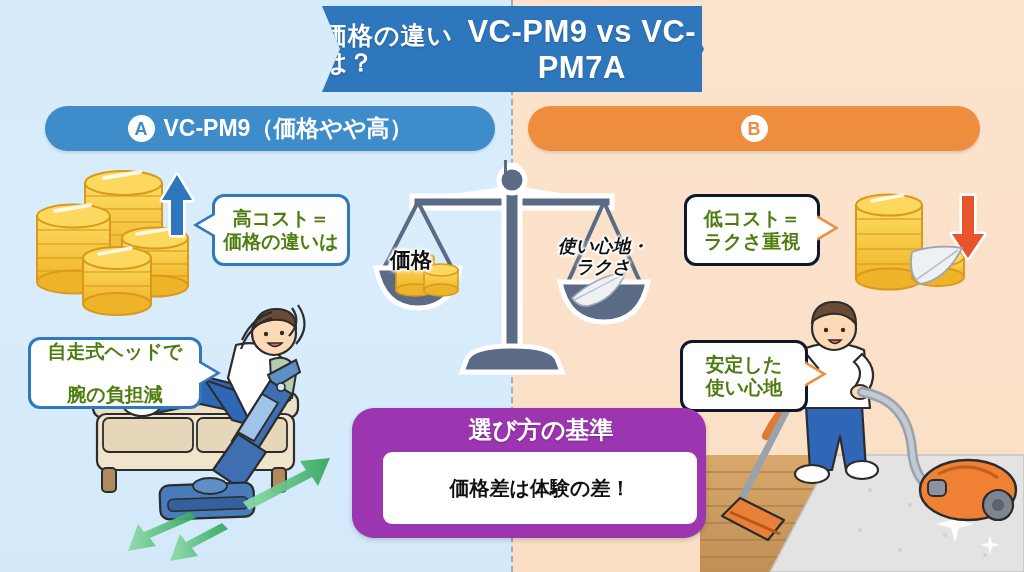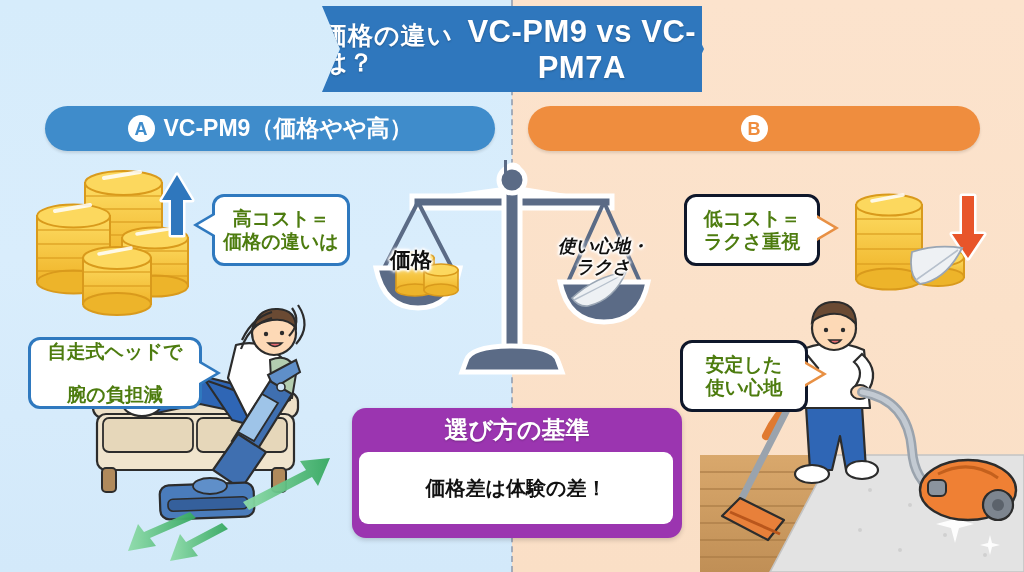--- a/index.html
+++ b/index.html
@@ -50,22 +50,22 @@
     display:flex;flex-direction:column;align-items:center;justify-content:center;
     font-weight:bold;color:#4d7c0f;line-height:1.22;text-align:center;}
   .bubble.blue{border:3px solid #2f79bf;}
   .bubble.orange{border:3px solid #0f172a;}
   .btail{position:absolute;width:0;height:0;}
   .btail.left-out{border-top:13px solid transparent;border-bottom:13px solid transparent;}
   .btail.right-out{border-top:13px solid transparent;border-bottom:13px solid transparent;}
 
   
   .panel{position:absolute;left:352px;top:408px;width:330px;height:130px;
-    background:#9b35b0;border-radius:14px;overflow:hidden;
-    box-shadow:0 2px 5px rgba(0,0,0,.18);}
+    background:#9b35b0;border-radius:22px;overflow:hidden;
+    box-shadow:0 2px 5px rgba(0,0,0,.18);padding-left:24px;}
   .panel-head{height:44px;display:flex;align-items:center;justify-content:center;
     color:#fff;font-size:24px;font-weight:bold;text-shadow:0 1px 2px rgba(0,0,0,.22);}
   .panel-body{margin:0 9px 7px 7px;height:72px;background:#fff;border-radius:9px;
     display:flex;flex-direction:column;align-items:center;justify-content:center;
     color:#111;font-size:20px;font-weight:bold;line-height:1.3;}
 
   
   .scale-label{position:absolute;font-weight:bold;color:#111;
     text-align:center;line-height:1.15;
     text-shadow:-2px 0 2px #fff,2px 0 2px #fff,0 -2px 2px #fff,0 2px 2px #fff,

